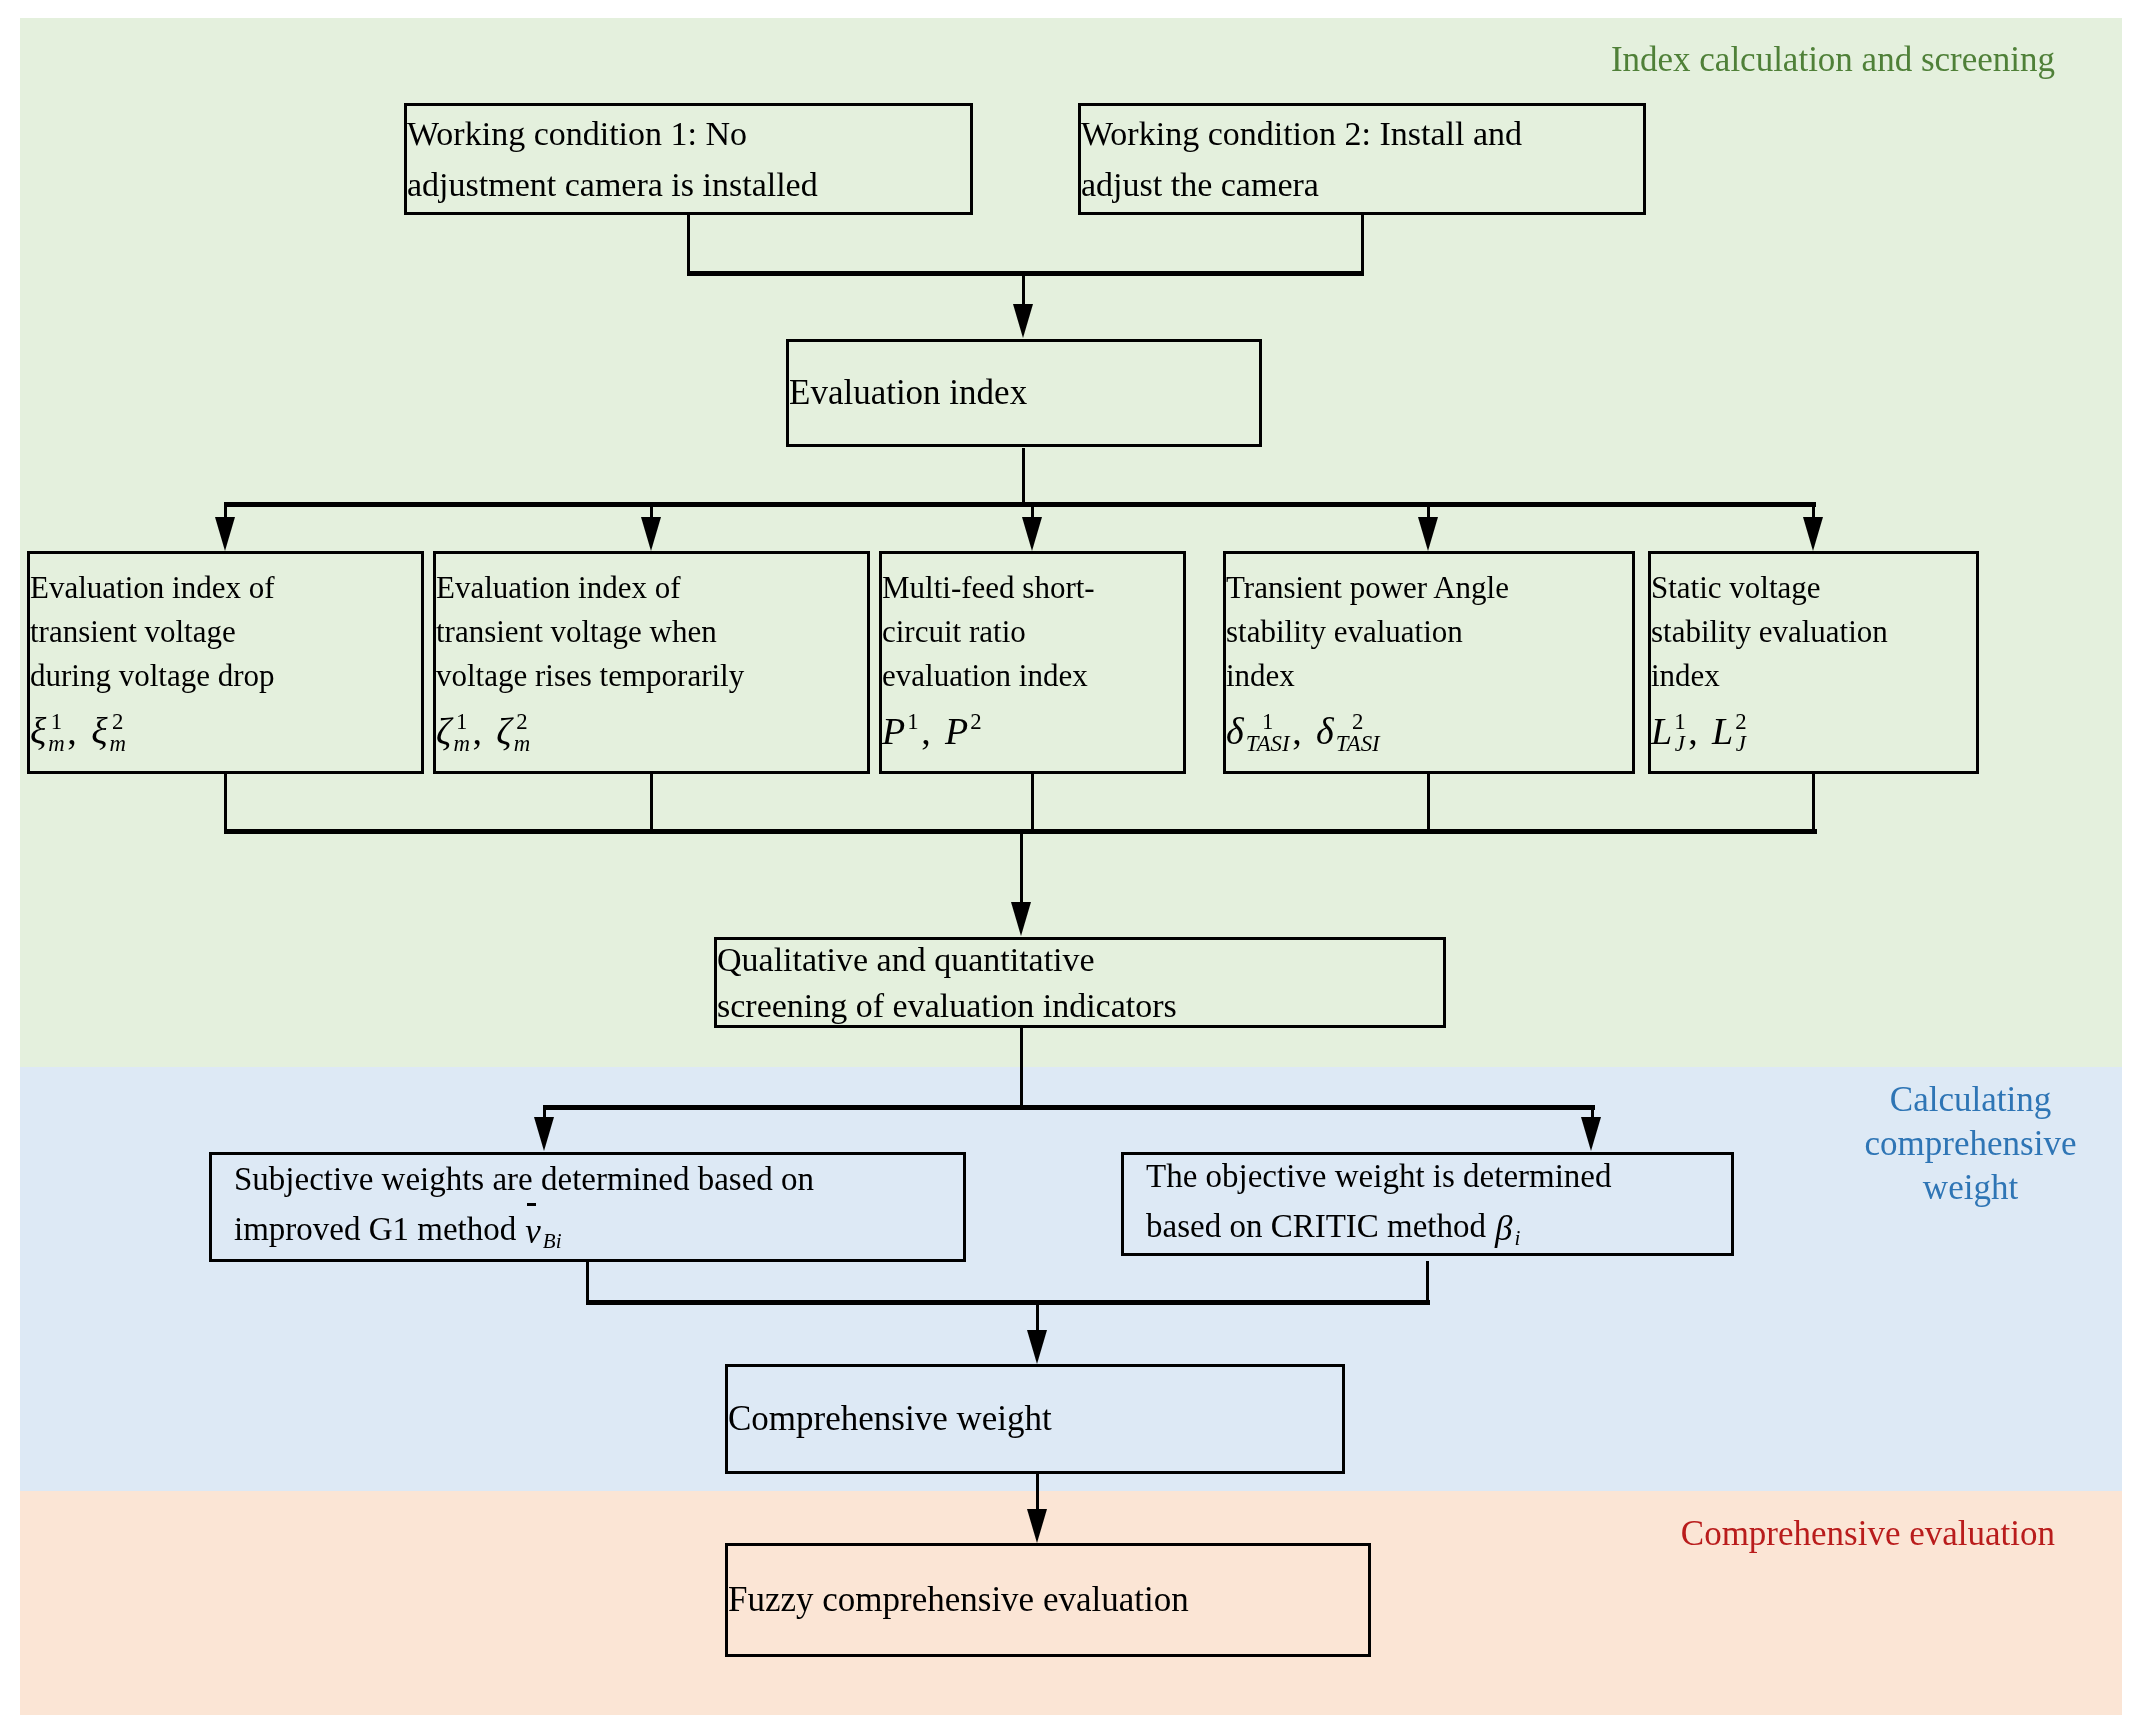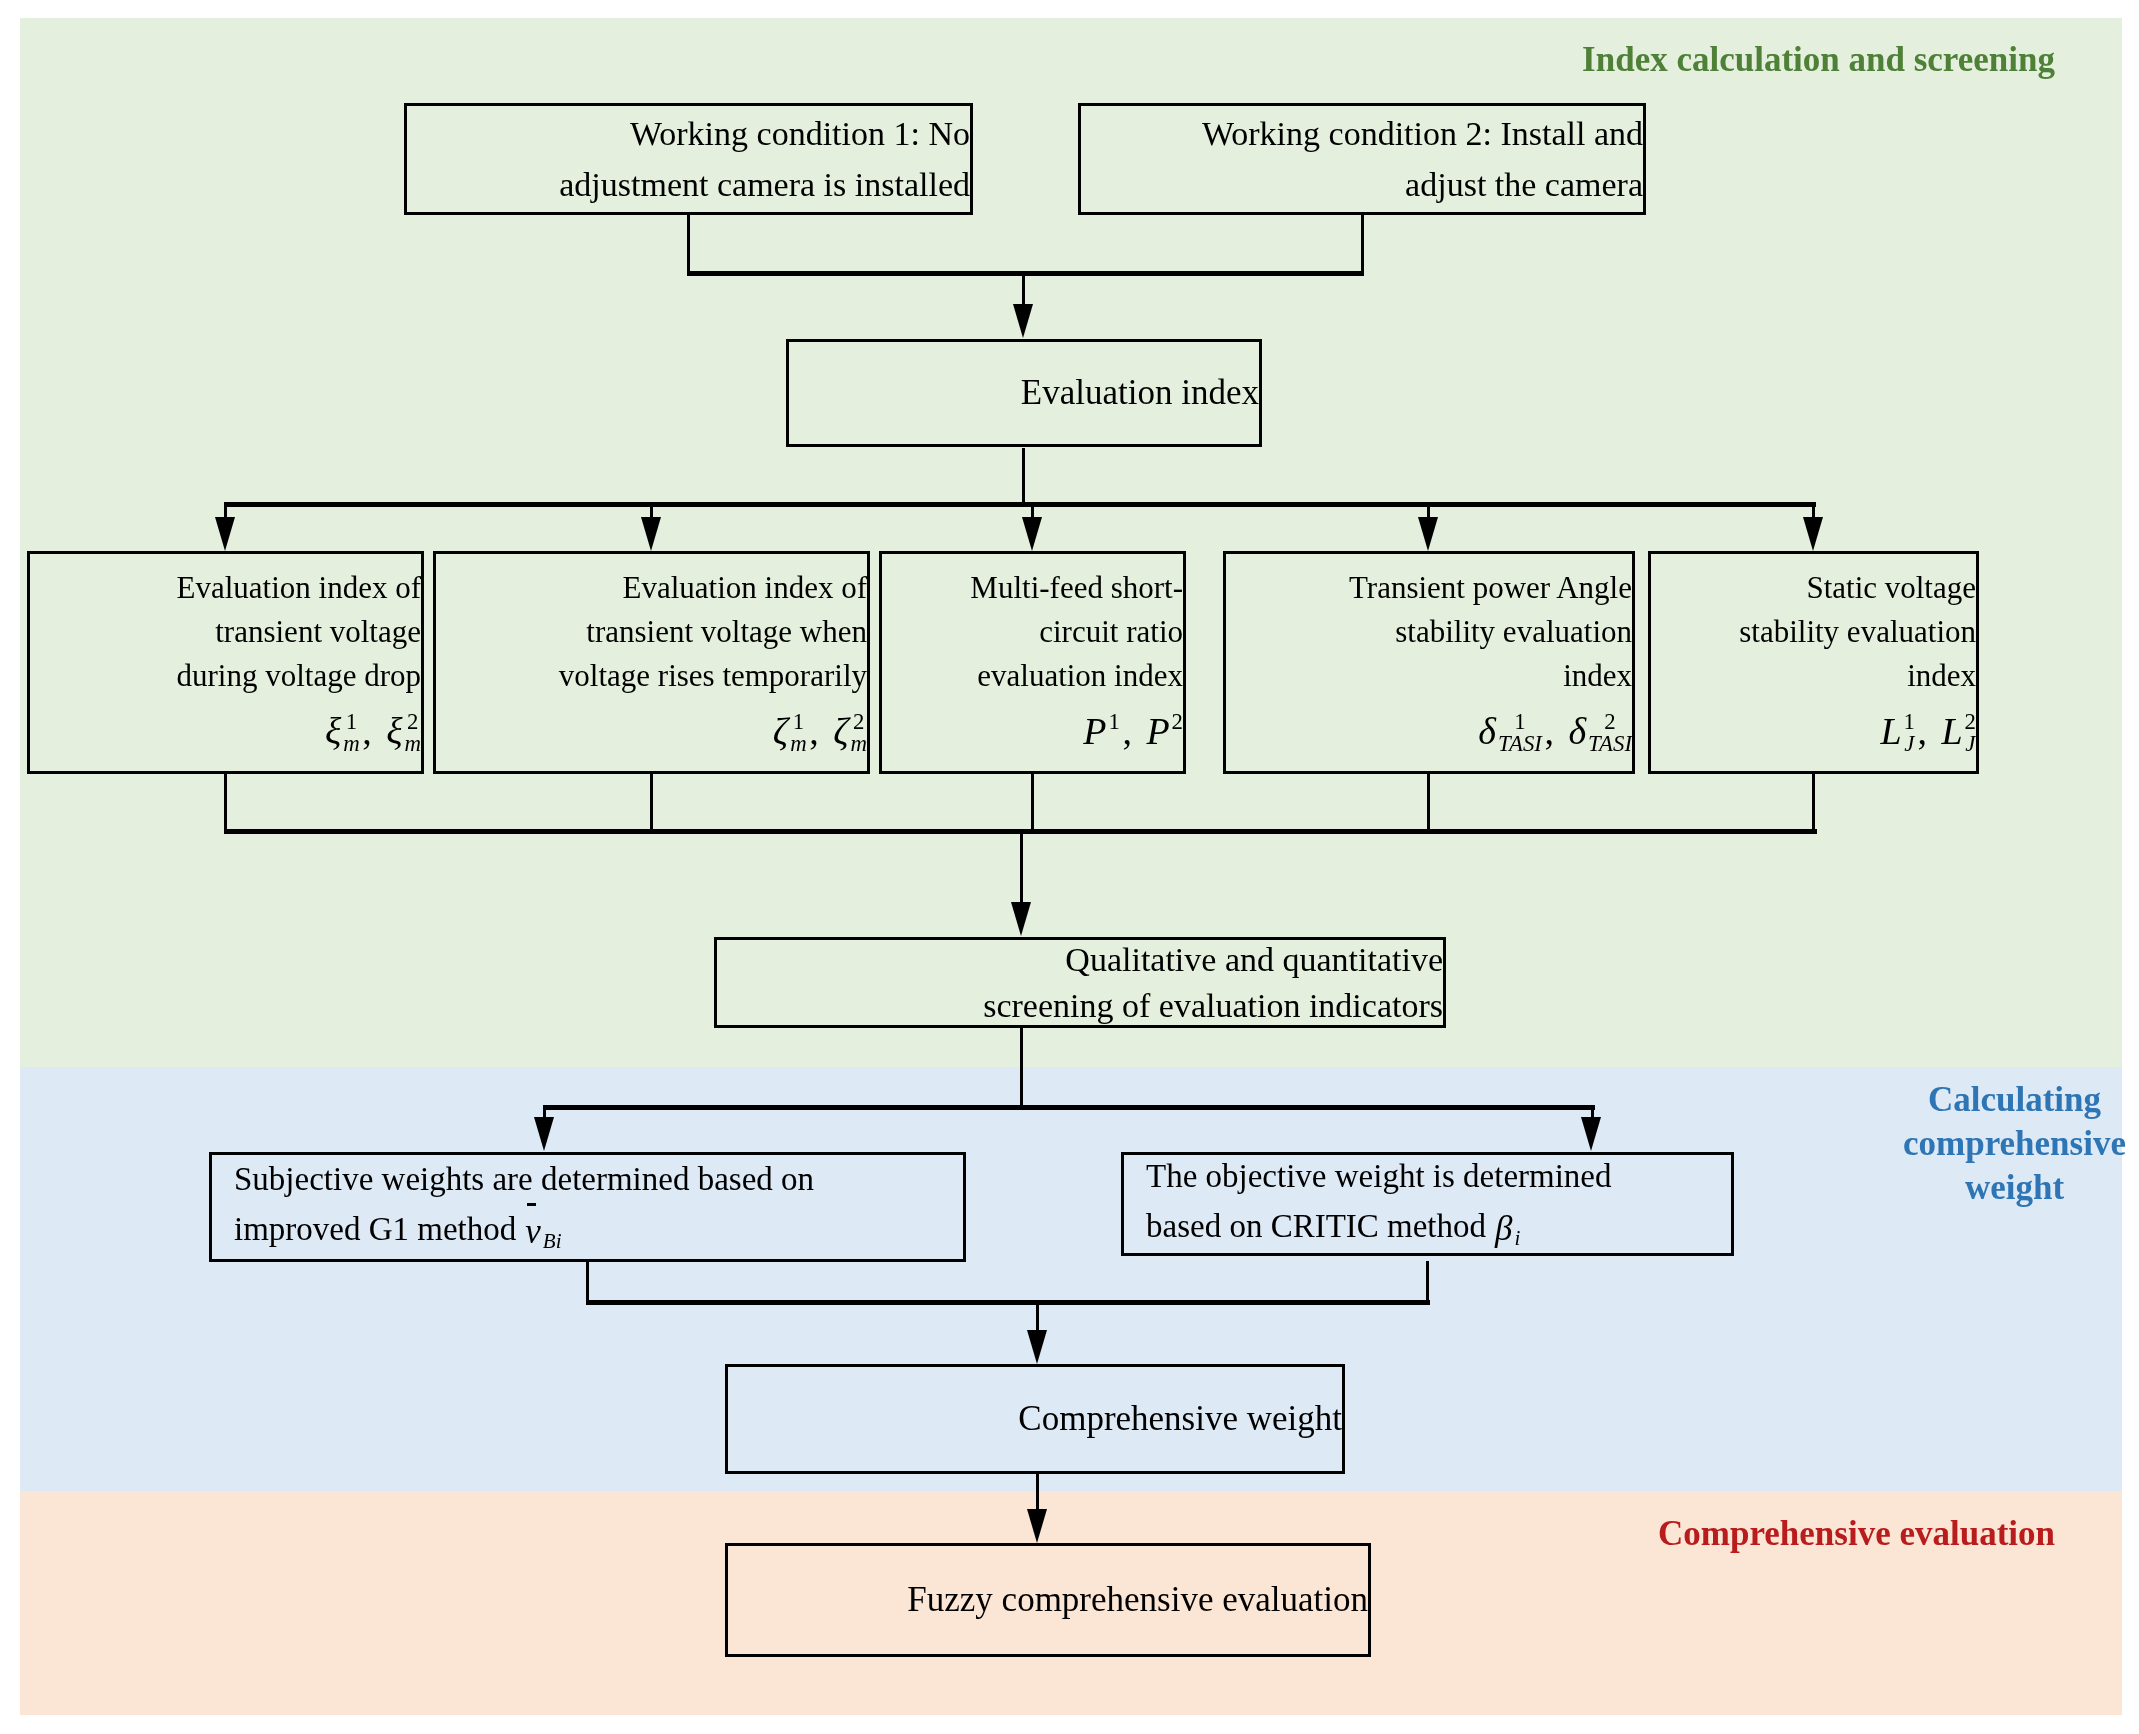--- a/index.html
+++ b/index.html
@@ -3,27 +3,27 @@
 <meta charset="utf-8">
 <style>
   html,body{margin:0;padding:0;background:#ffffff;}
   .canvas{position:relative;width:2140px;height:1735px;background:#ffffff;overflow:hidden;
           font-family:"Liberation Serif","DejaVu Serif",serif;color:#000;}
   .section{position:absolute;left:19.6px;width:2102px;}
   .sec-green{top:18px;height:1049px;background:#e4f0dd;}
   .sec-blue{top:1067px;height:424px;background:#dde9f5;}
   .sec-orange{top:1491px;height:224px;background:#fbe5d5;}
 
-  .sec-label{position:absolute;font-weight:bold;font-size:35px;line-height:1.25;margin-left:44px;}
+  .sec-label{position:absolute;font-weight:normal;font-size:35px;line-height:1.25;}
   .lbl-green{top:38px;right:85px;color:#4f8038;text-align:right;}
   .lbl-blue{top:1078px;left:1827px;width:287px;color:#2e75b5;text-align:center;}
   .lbl-orange{top:1512px;right:85px;color:#b91c1c;text-align:right;}
 
   .box{position:absolute;box-sizing:border-box;border:3.9px solid #000;background:transparent;
-       display:flex;flex-direction:column;justify-content:center;align-items:flex-end;
+       display:flex;flex-direction:column;justify-content:center;align-items:flex-start;
        text-align:center;line-height:1.5;}
   .box .t{white-space:nowrap;}
 
   .wc{font-size:34px;}
   .b-eval{font-size:35px;}
   .idx{font-size:31px;line-height:1.42;}
   .b-screen{font-size:34px;line-height:1.35;}
   .b-weight{font-size:33px;align-items:flex-start;text-align:left;padding-left:22px;padding-right:6.5px;line-height:1.5;}
   .b-big{font-size:35px;}
 

